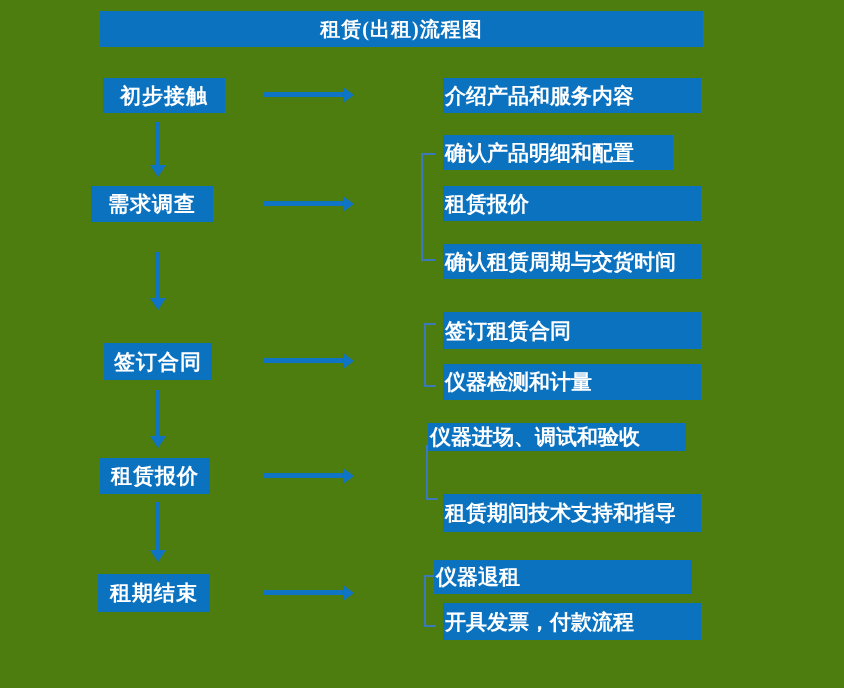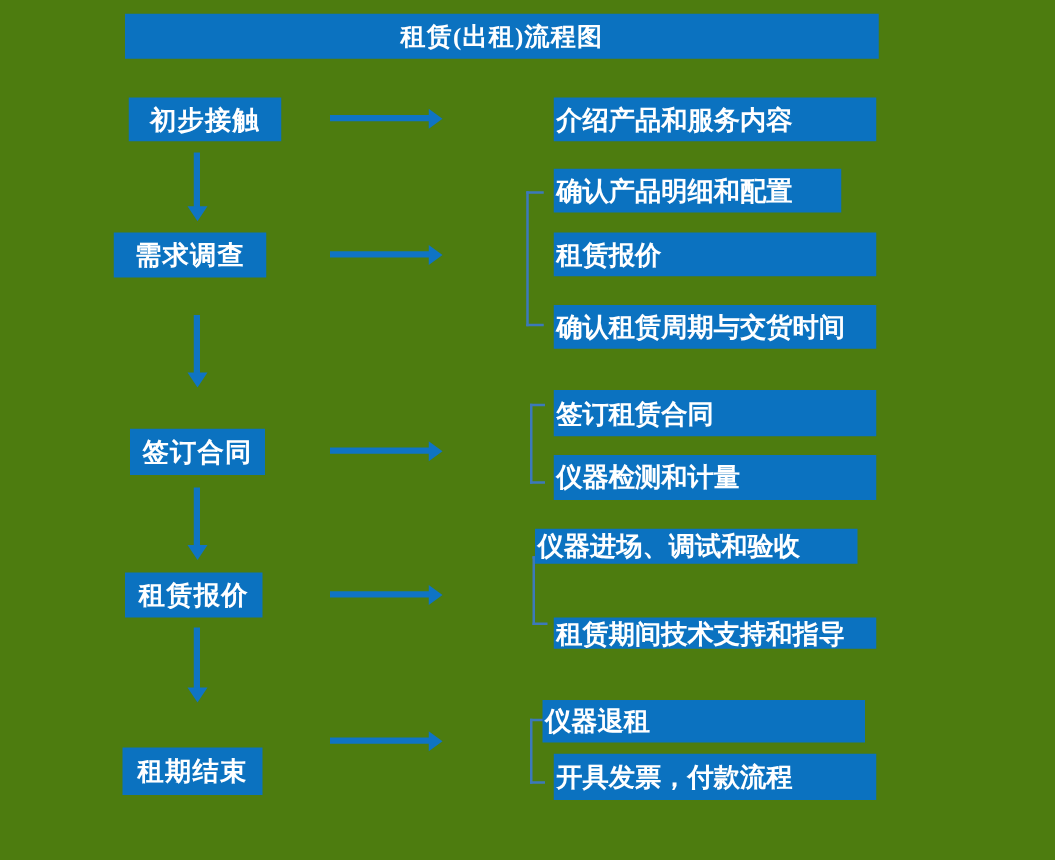--- a/index.html
+++ b/index.html
@@ -102,21 +102,21 @@
 <body>
 
 <div id="canvas">
 
   <div class="box title-bar" style="left:100px; top:11px; width:603px; height:36px;">租赁(出租)流程图</div>
 
   <div class="box stage" style="left:103px; top:78px; width:122px; height:35px;">初步接触</div>
   <div class="box stage" style="left:91px; top:186px; width:122px; height:36px;">需求调查</div>
   <div class="box stage" style="left:104px; top:343px; width:108px; height:37px;">签订合同</div>
   <div class="box stage" style="left:100px; top:458px; width:110px; height:36px;">租赁报价</div>
-  <div class="box stage" style="left:98px; top:574px; width:112px; height:38px;margin-top:24px;">租期结束</div>
+  <div class="box stage" style="left:98px; top:574px; width:112px; height:38px;">租期结束</div>
 
   <div class="varrow" style="left:150px; top:122px; height:55px;">
     <div class="shaft"></div>
     <div class="head"></div>
   </div>
   <div class="varrow" style="left:150px; top:252px; height:58px;">
     <div class="shaft"></div>
     <div class="head"></div>
   </div>
   <div class="varrow" style="left:150px; top:390px; height:58px;">
@@ -157,18 +157,18 @@
   <div class="box output" style="left:443px; top:78px; width:258px; height:35px;">介绍产品和服务内容</div>
 
   <div class="box output" style="left:443px; top:135px; width:230px; height:35px;">确认产品明细和配置</div>
   <div class="box output" style="left:443px; top:186px; width:258px; height:35px;">租赁报价</div>
   <div class="box output" style="left:443px; top:244px; width:258px; height:35px;">确认租赁周期与交货时间</div>
 
   <div class="box output" style="left:443px; top:312px; width:258px; height:37px;">签订租赁合同</div>
   <div class="box output" style="left:443px; top:364px; width:258px; height:36px;">仪器检测和计量</div>
 
   <div class="box output" style="left:428px; top:423px; width:258px; height:28px;">仪器进场、调试和验收</div>
-  <div class="box output" style="left:443px; top:494px; width:258px; height:25px;">租赁期间技术支持和指导</div>
+  <div class="box output" style="left:443px; top:494px; width:258px; height:38px;">租赁期间技术支持和指导</div>
 
   <div class="box output" style="left:434px; top:560px; width:258px; height:34px;">仪器退租</div>
   <div class="box output" style="left:443px; top:603px; width:258px; height:37px;">开具发票，付款流程</div>
 
 </div>
 
 </body></html>

